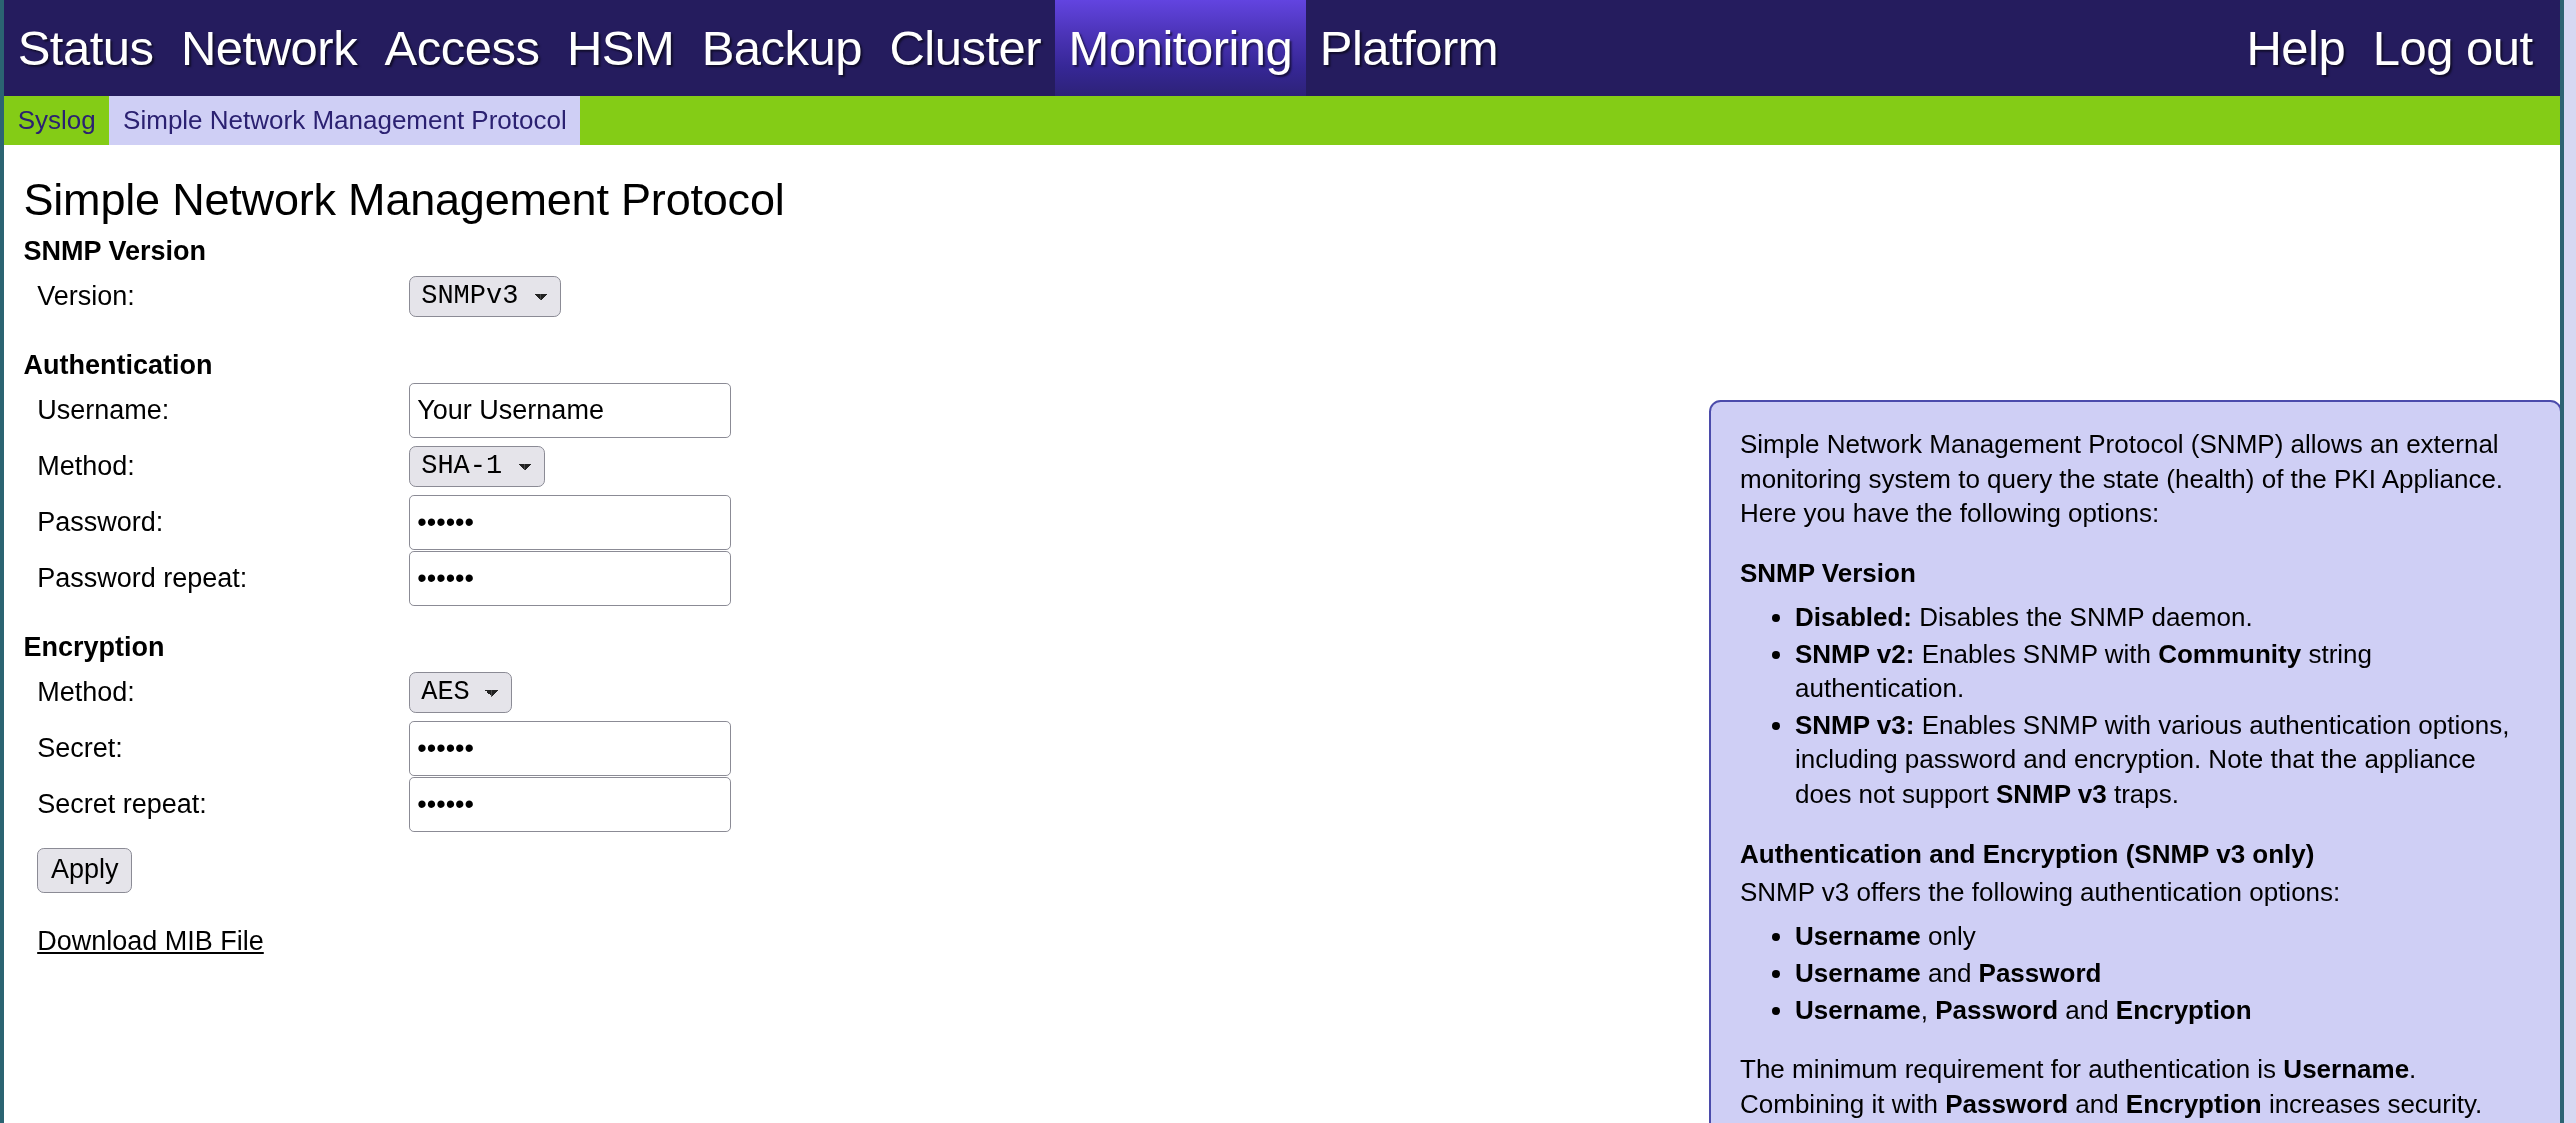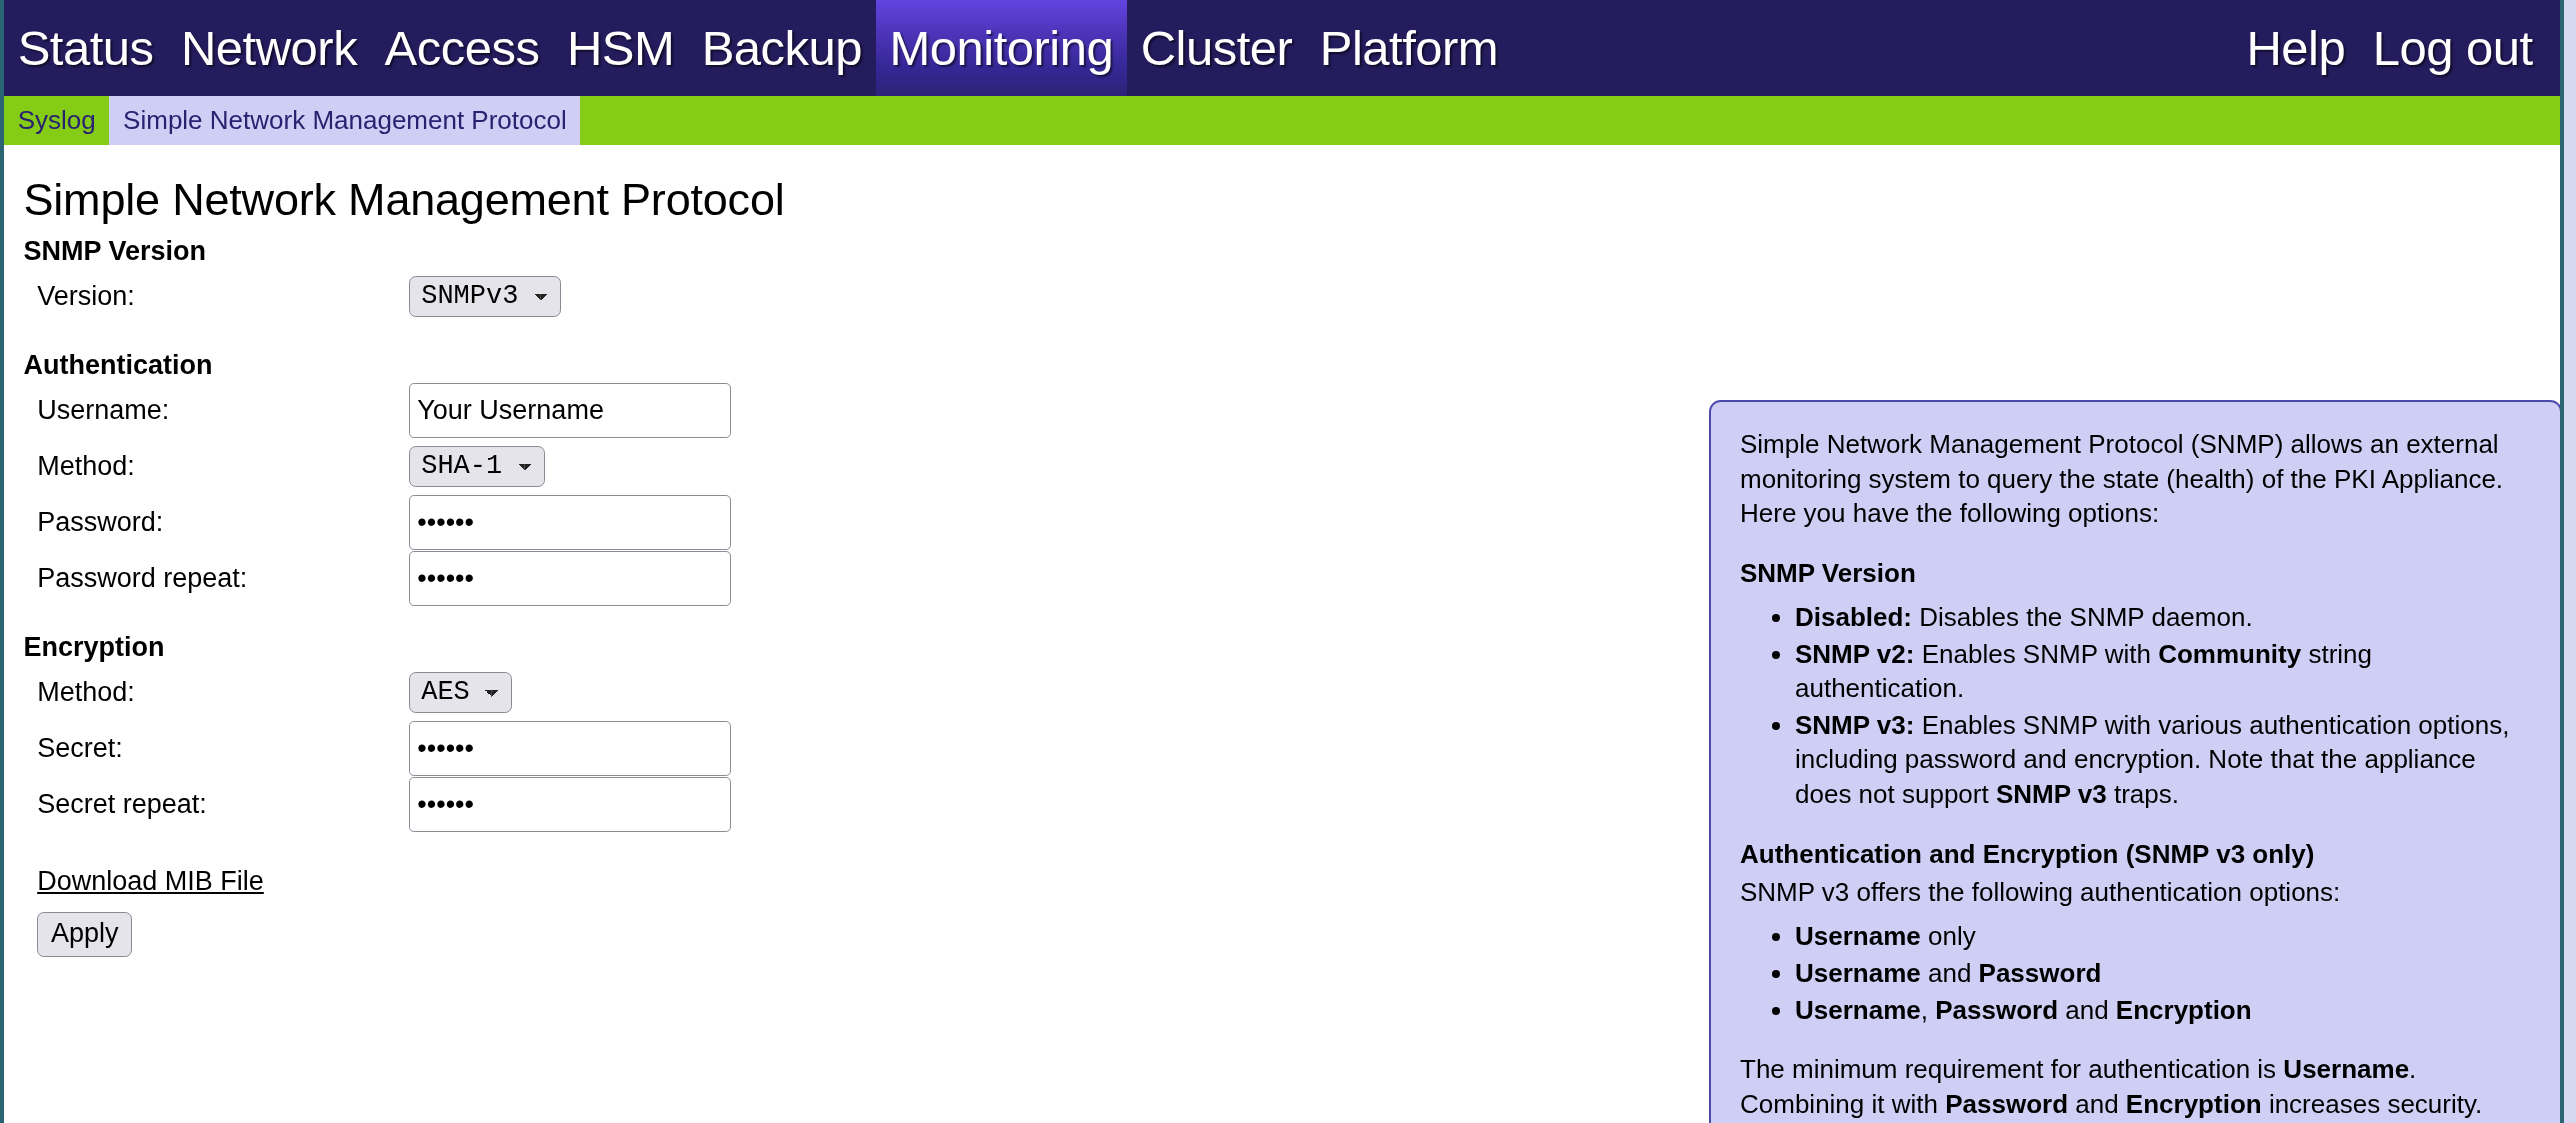--- a/index.html
+++ b/index.html
@@ -202,22 +202,22 @@
 
 <div id="app">
 
   <div class="topnav">
     <div class="nav-left">
       <div class="nav-item">Status</div>
       <div class="nav-item">Network</div>
       <div class="nav-item">Access</div>
       <div class="nav-item">HSM</div>
       <div class="nav-item">Backup</div>
+      <div class="nav-item">Cluster</div>
       <div class="nav-item active">Monitoring</div>
-      <div class="nav-item">Cluster</div>
       <div class="nav-item">Platform</div>
     </div>
     <div class="nav-right">
       <div class="nav-item">Help</div>
       <div class="nav-item">Log out</div>
     </div>
   </div>
 
   <div class="subnav">
     <div class="subnav-item">Syslog</div>
@@ -276,25 +276,25 @@
         <div class="flabel">Secret:</div>
         <input class="ctl" type="text" value="••••••" style="">
       </div>
 
       <div class="frow">
         <div class="flabel">Secret repeat:</div>
         <input class="ctl" type="text" value="••••••" style="">
       </div>
 
       <div>
+        <button class="apply-btn">Apply</button>
+      </div>
+
+      <div>
         <a class="mib-link">Download MIB File</a>
-      </div>
-
-      <div>
-        <button class="apply-btn">Apply</button>
       </div>
 
     </div>
 
     <div class="help-panel">
       <p>Simple Network Management Protocol (SNMP) allows an external monitoring system to query the state (health) of the PKI Appliance. Here you have the following options:</p>
       <h4>SNMP Version</h4>
       <ul>
         <li><b>Disabled:</b><span> Disables the SNMP daemon.</span></li>
         <li><b>SNMP v2:</b><span> Enables SNMP with </span><b>Community</b><span> string authentication.</span></li>

